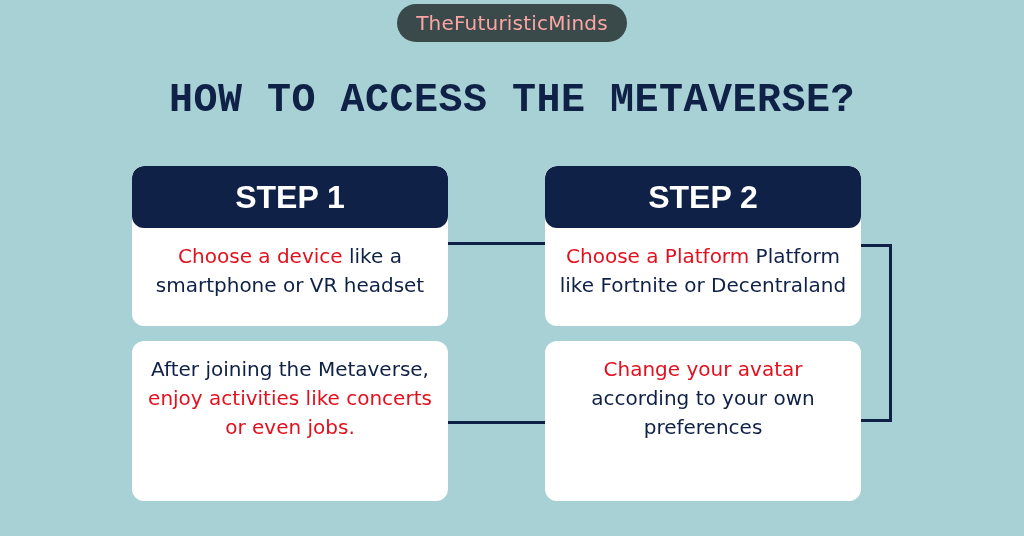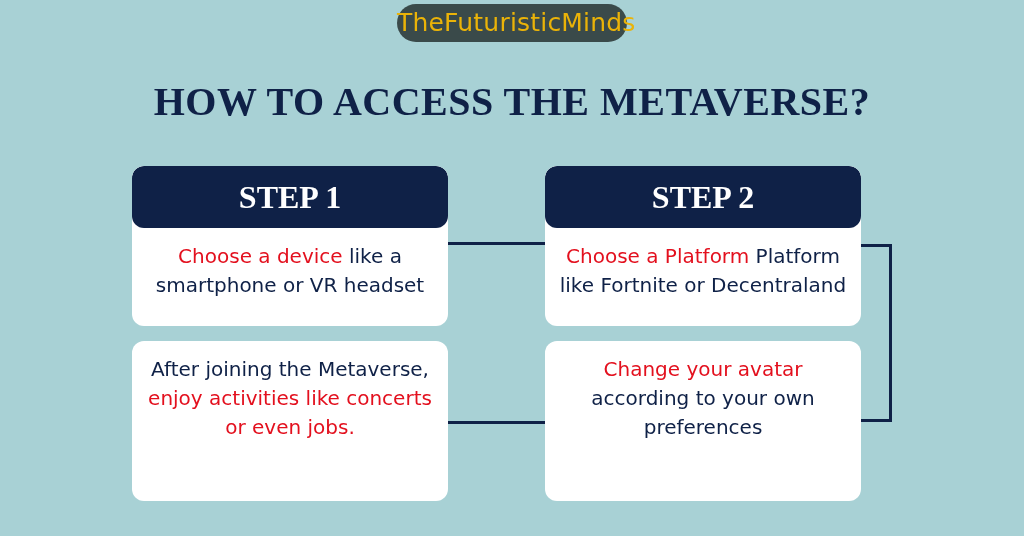--- a/index.html
+++ b/index.html
@@ -5,36 +5,36 @@
   html, body { margin:0; padding:0; }
   body {
     width:1024px; height:536px; overflow:hidden;
     background:#a8d1d5;
     position:relative;
     font-family:"Liberation Sans", "DejaVu Sans", sans-serif;
   }
   .brand-pill {
     position:absolute; left:397px; top:4px; width:230px; height:38px;
     background:#3a4a4a; border-radius:19px;
-    color:#eab308; font-size:25px; line-height:38px; text-align:center;
+    color:#fca5a5; font-size:20px; line-height:38px; text-align:center;
     font-family:"DejaVu Sans", sans-serif; letter-spacing:0.2px;
   }
   .title {
     position:absolute; left:0; top:78px; width:1024px; text-align:center;
     color:#0f2147; font-size:40px; font-weight:bold; letter-spacing:0.5px;
-    font-family:Liberation Serif, serif;
+    font-family:Liberation Mono, monospace;
   }
   .card {
     position:absolute; width:316px; height:160px;
     background:#ffffff; border-radius:12px; overflow:hidden;
   }
   .card-header {
     height:62px; background:#0f2147; border-radius:12px;
     color:#ffffff; font-size:32px; font-weight:bold; text-align:center;
-    line-height:62px; font-family:Liberation Serif, serif;
+    line-height:62px; font-family:Liberation Sans, sans-serif;
   }
   .card-body {
     padding:14px 10px 0 10px; text-align:center;
     color:#0f2147; font-size:20px; line-height:29px;
     font-family:"DejaVu Sans", sans-serif;
   }
   .hl { color:#e3101e; }
   .line { position:absolute; background:#0f2147; }
 </style>
 </head>

